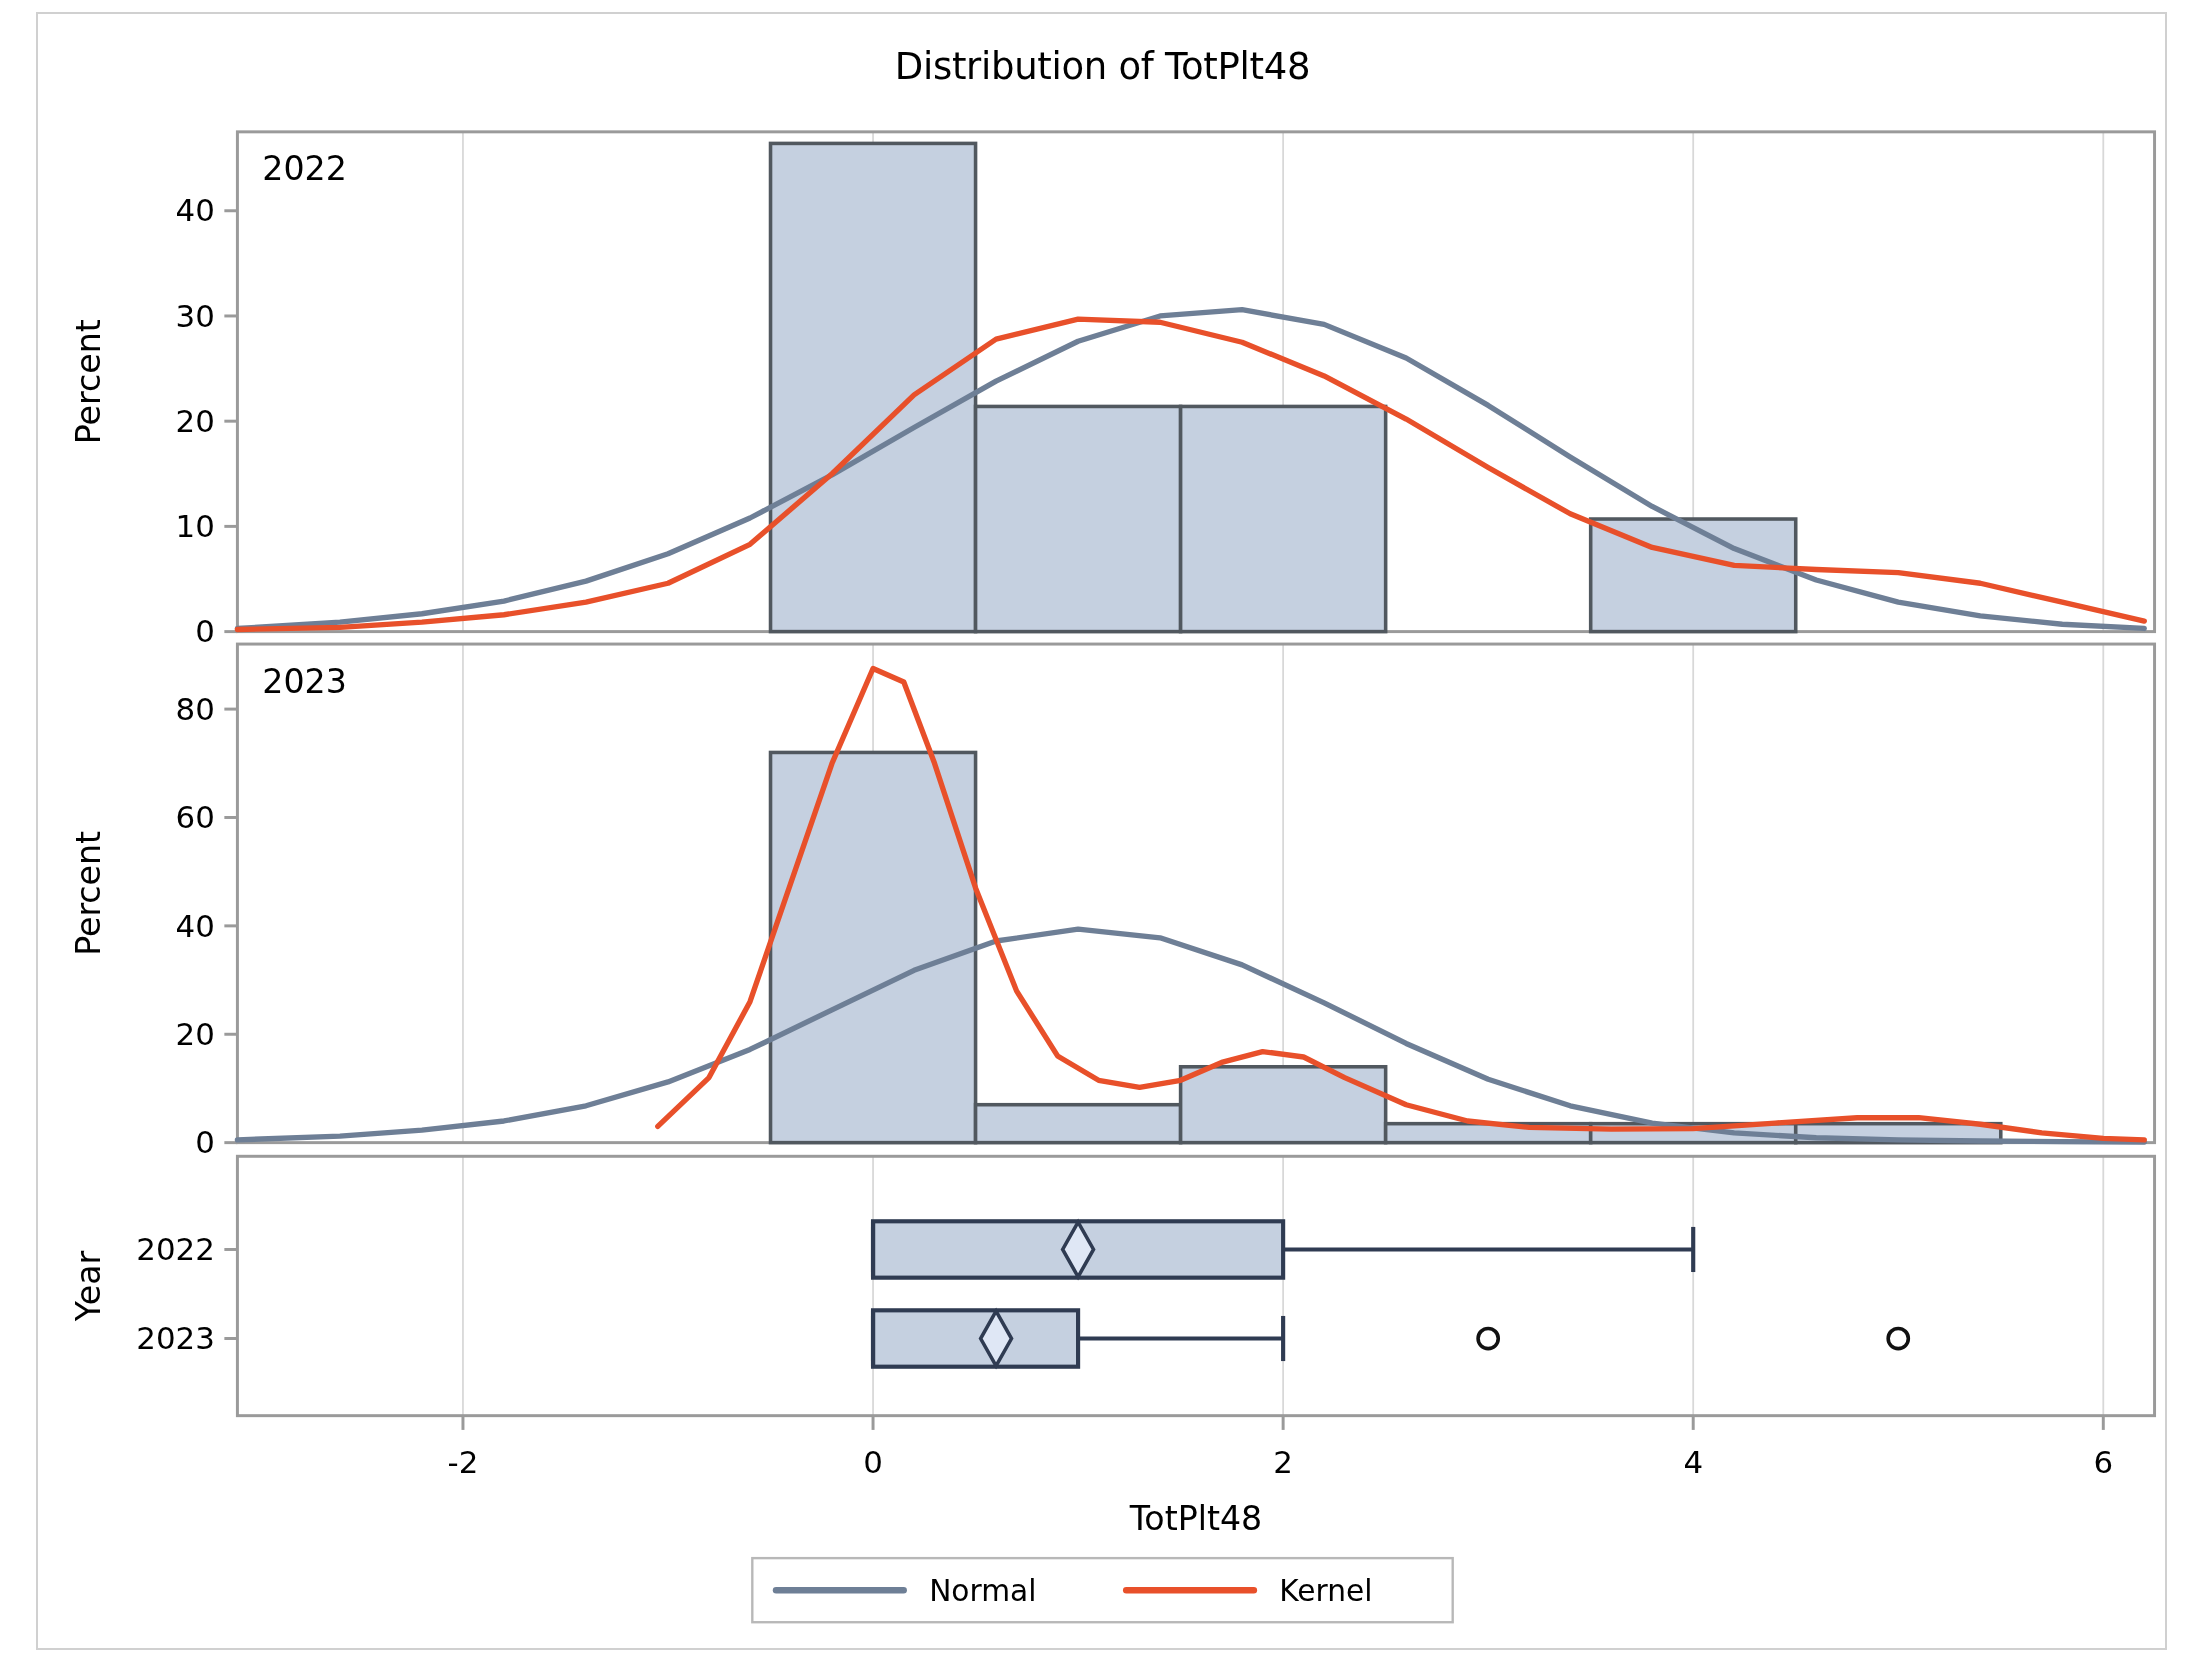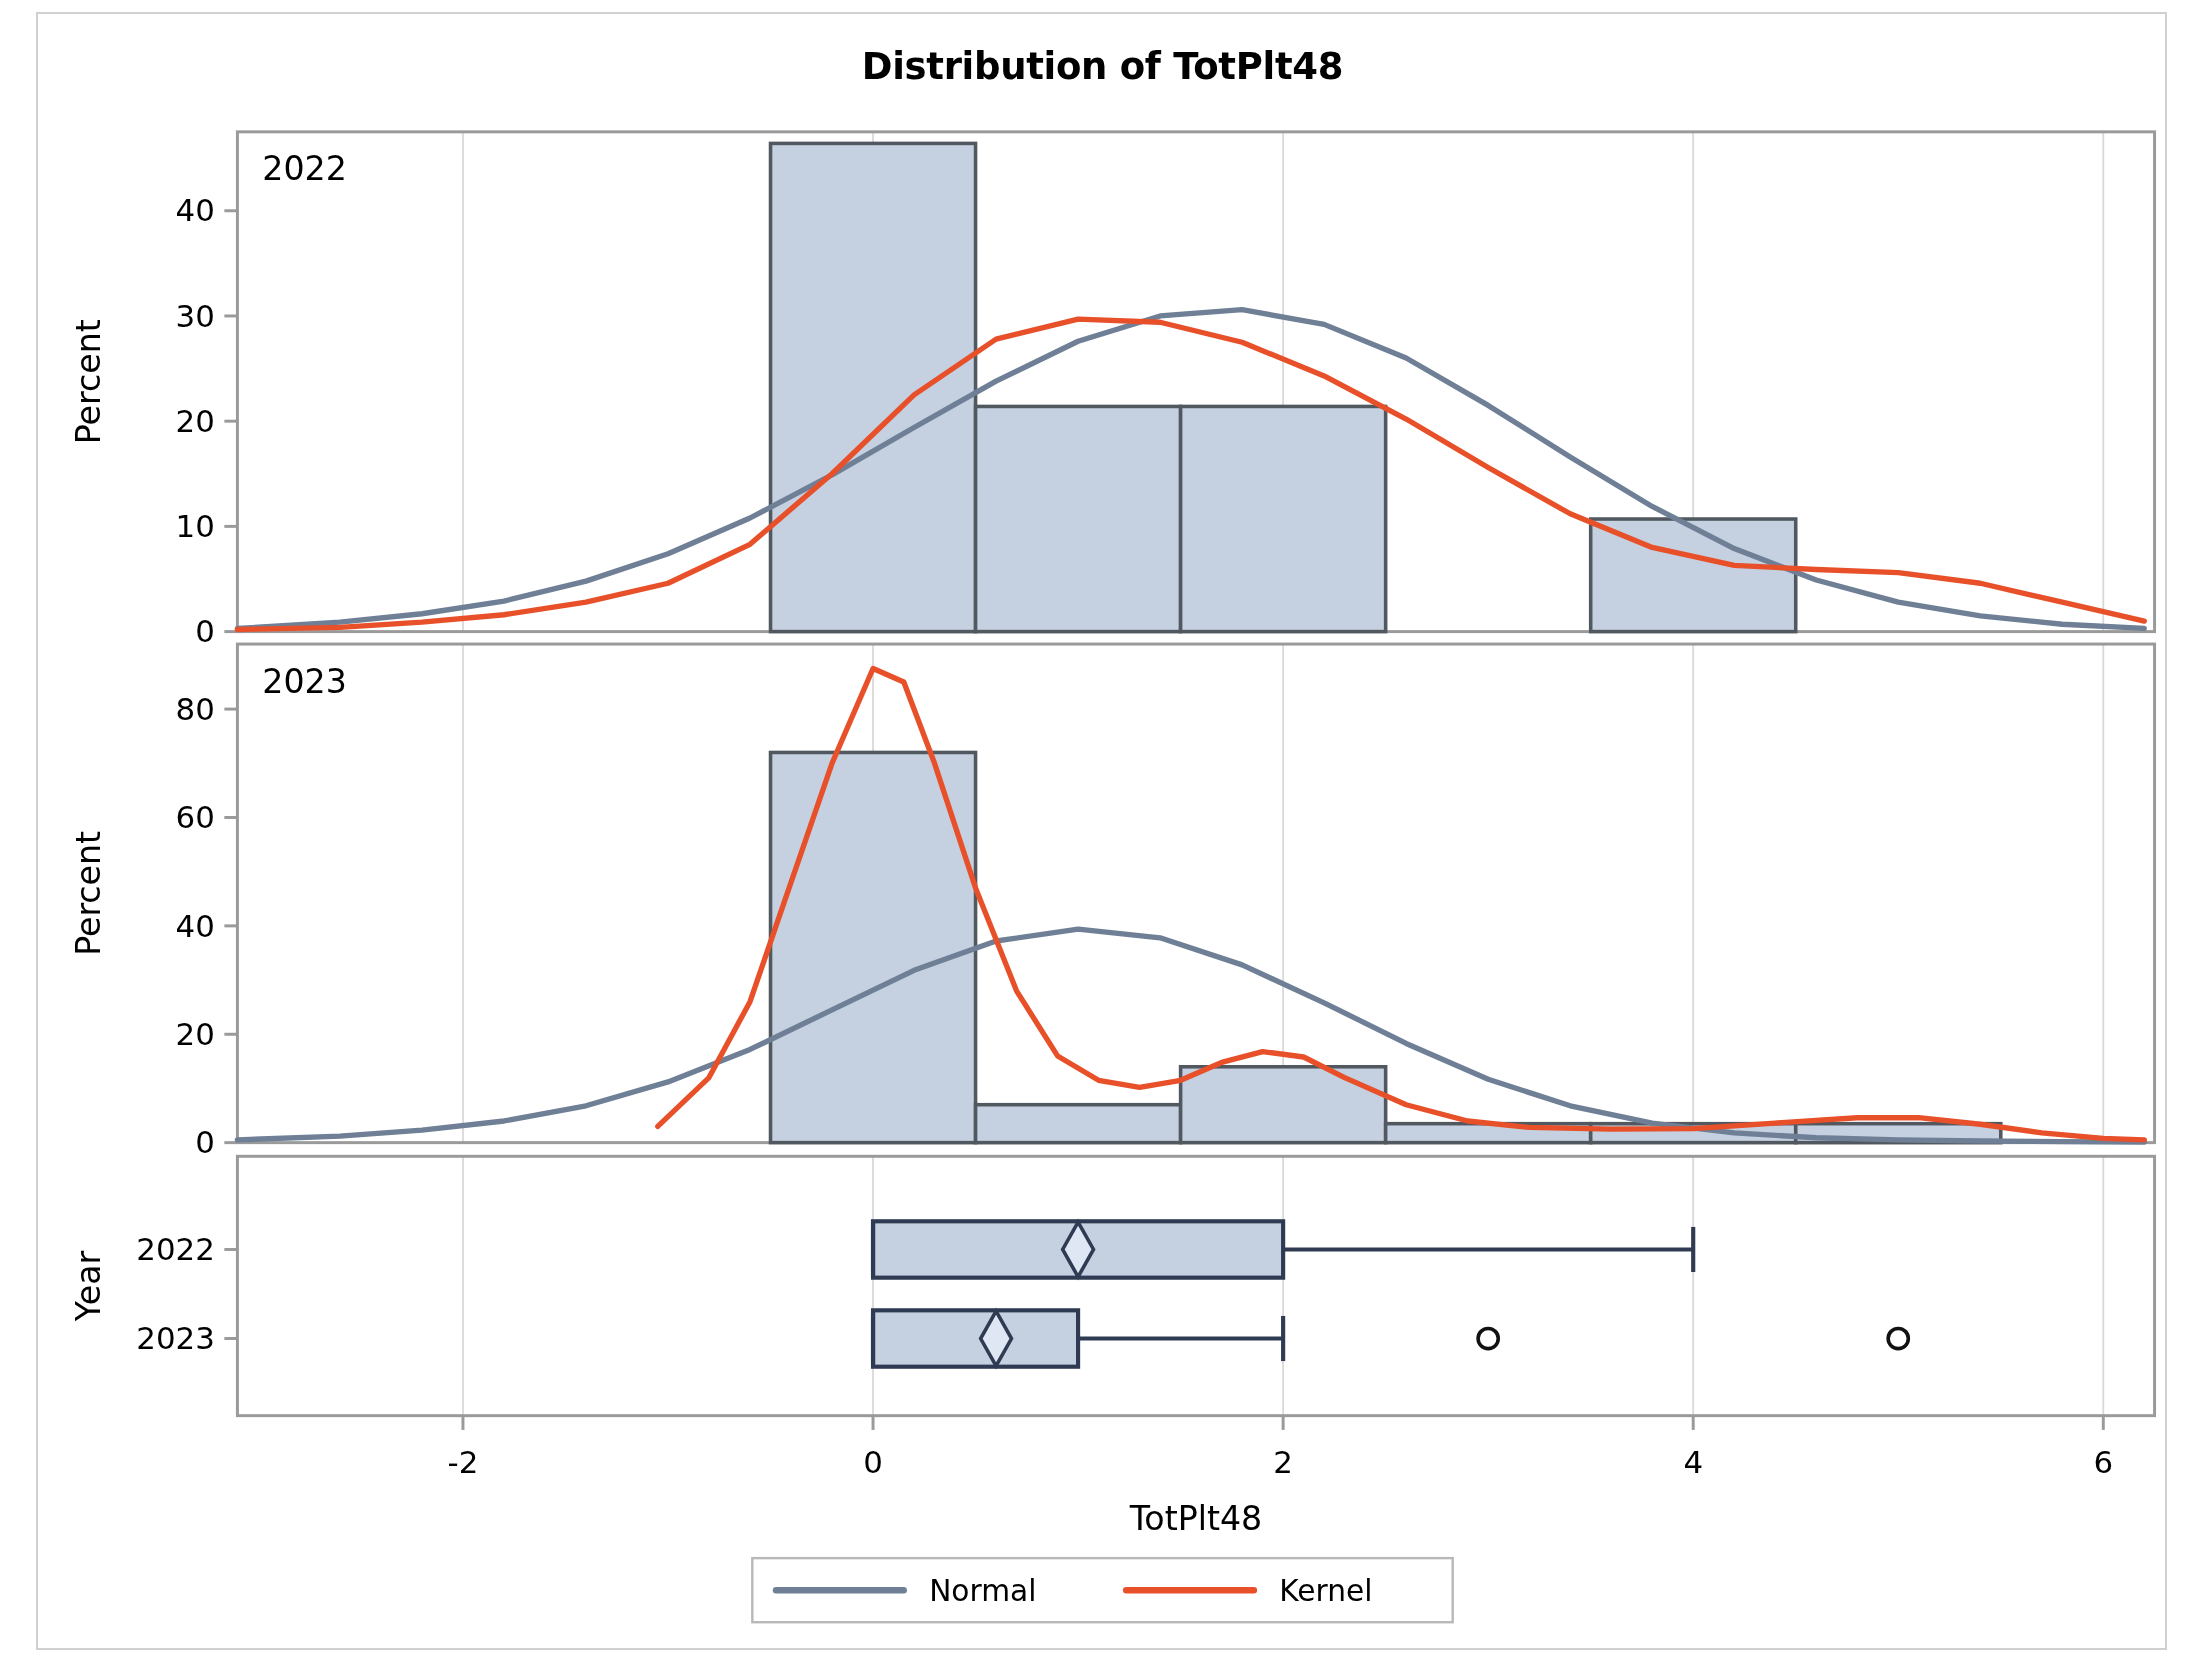--- a/index.html
+++ b/index.html
@@ -3,21 +3,21 @@
 <meta charset="utf-8">
 <style>
   html,body{margin:0;padding:0;background:#ffffff;}
   body{width:2205px;height:1668px;font-family:"DejaVu Sans",sans-serif;}
   #frame{
     position:absolute;left:36px;top:12px;width:2131px;height:1638px;
     border:2.4px solid #d0d0d0;background:#ffffff;box-sizing:border-box;
   }
   .title{
     position:absolute;left:0;top:45px;width:100%;text-align:center;
-    font-size:37px;font-weight:bold;color:#000;letter-spacing:-0.3px;
+    font-size:37px;font-weight:normal;color:#000;letter-spacing:-0.3px;
     font-family:"DejaVu Sans",sans-serif;
   }
   
   #plotwrap{position:absolute;left:0;top:0;width:2205px;height:1668px;}
   svg{position:absolute;left:0;top:0;}
   
   .ytick,.xtick{font-size:52px;fill:#000;font-family:"DejaVu Sans",sans-serif;}
   .ytick{text-anchor:end;}
   .xtick{text-anchor:middle;}
   .axlabel{font-size:56px;fill:#000;font-family:"DejaVu Sans",sans-serif;text-anchor:middle;}

